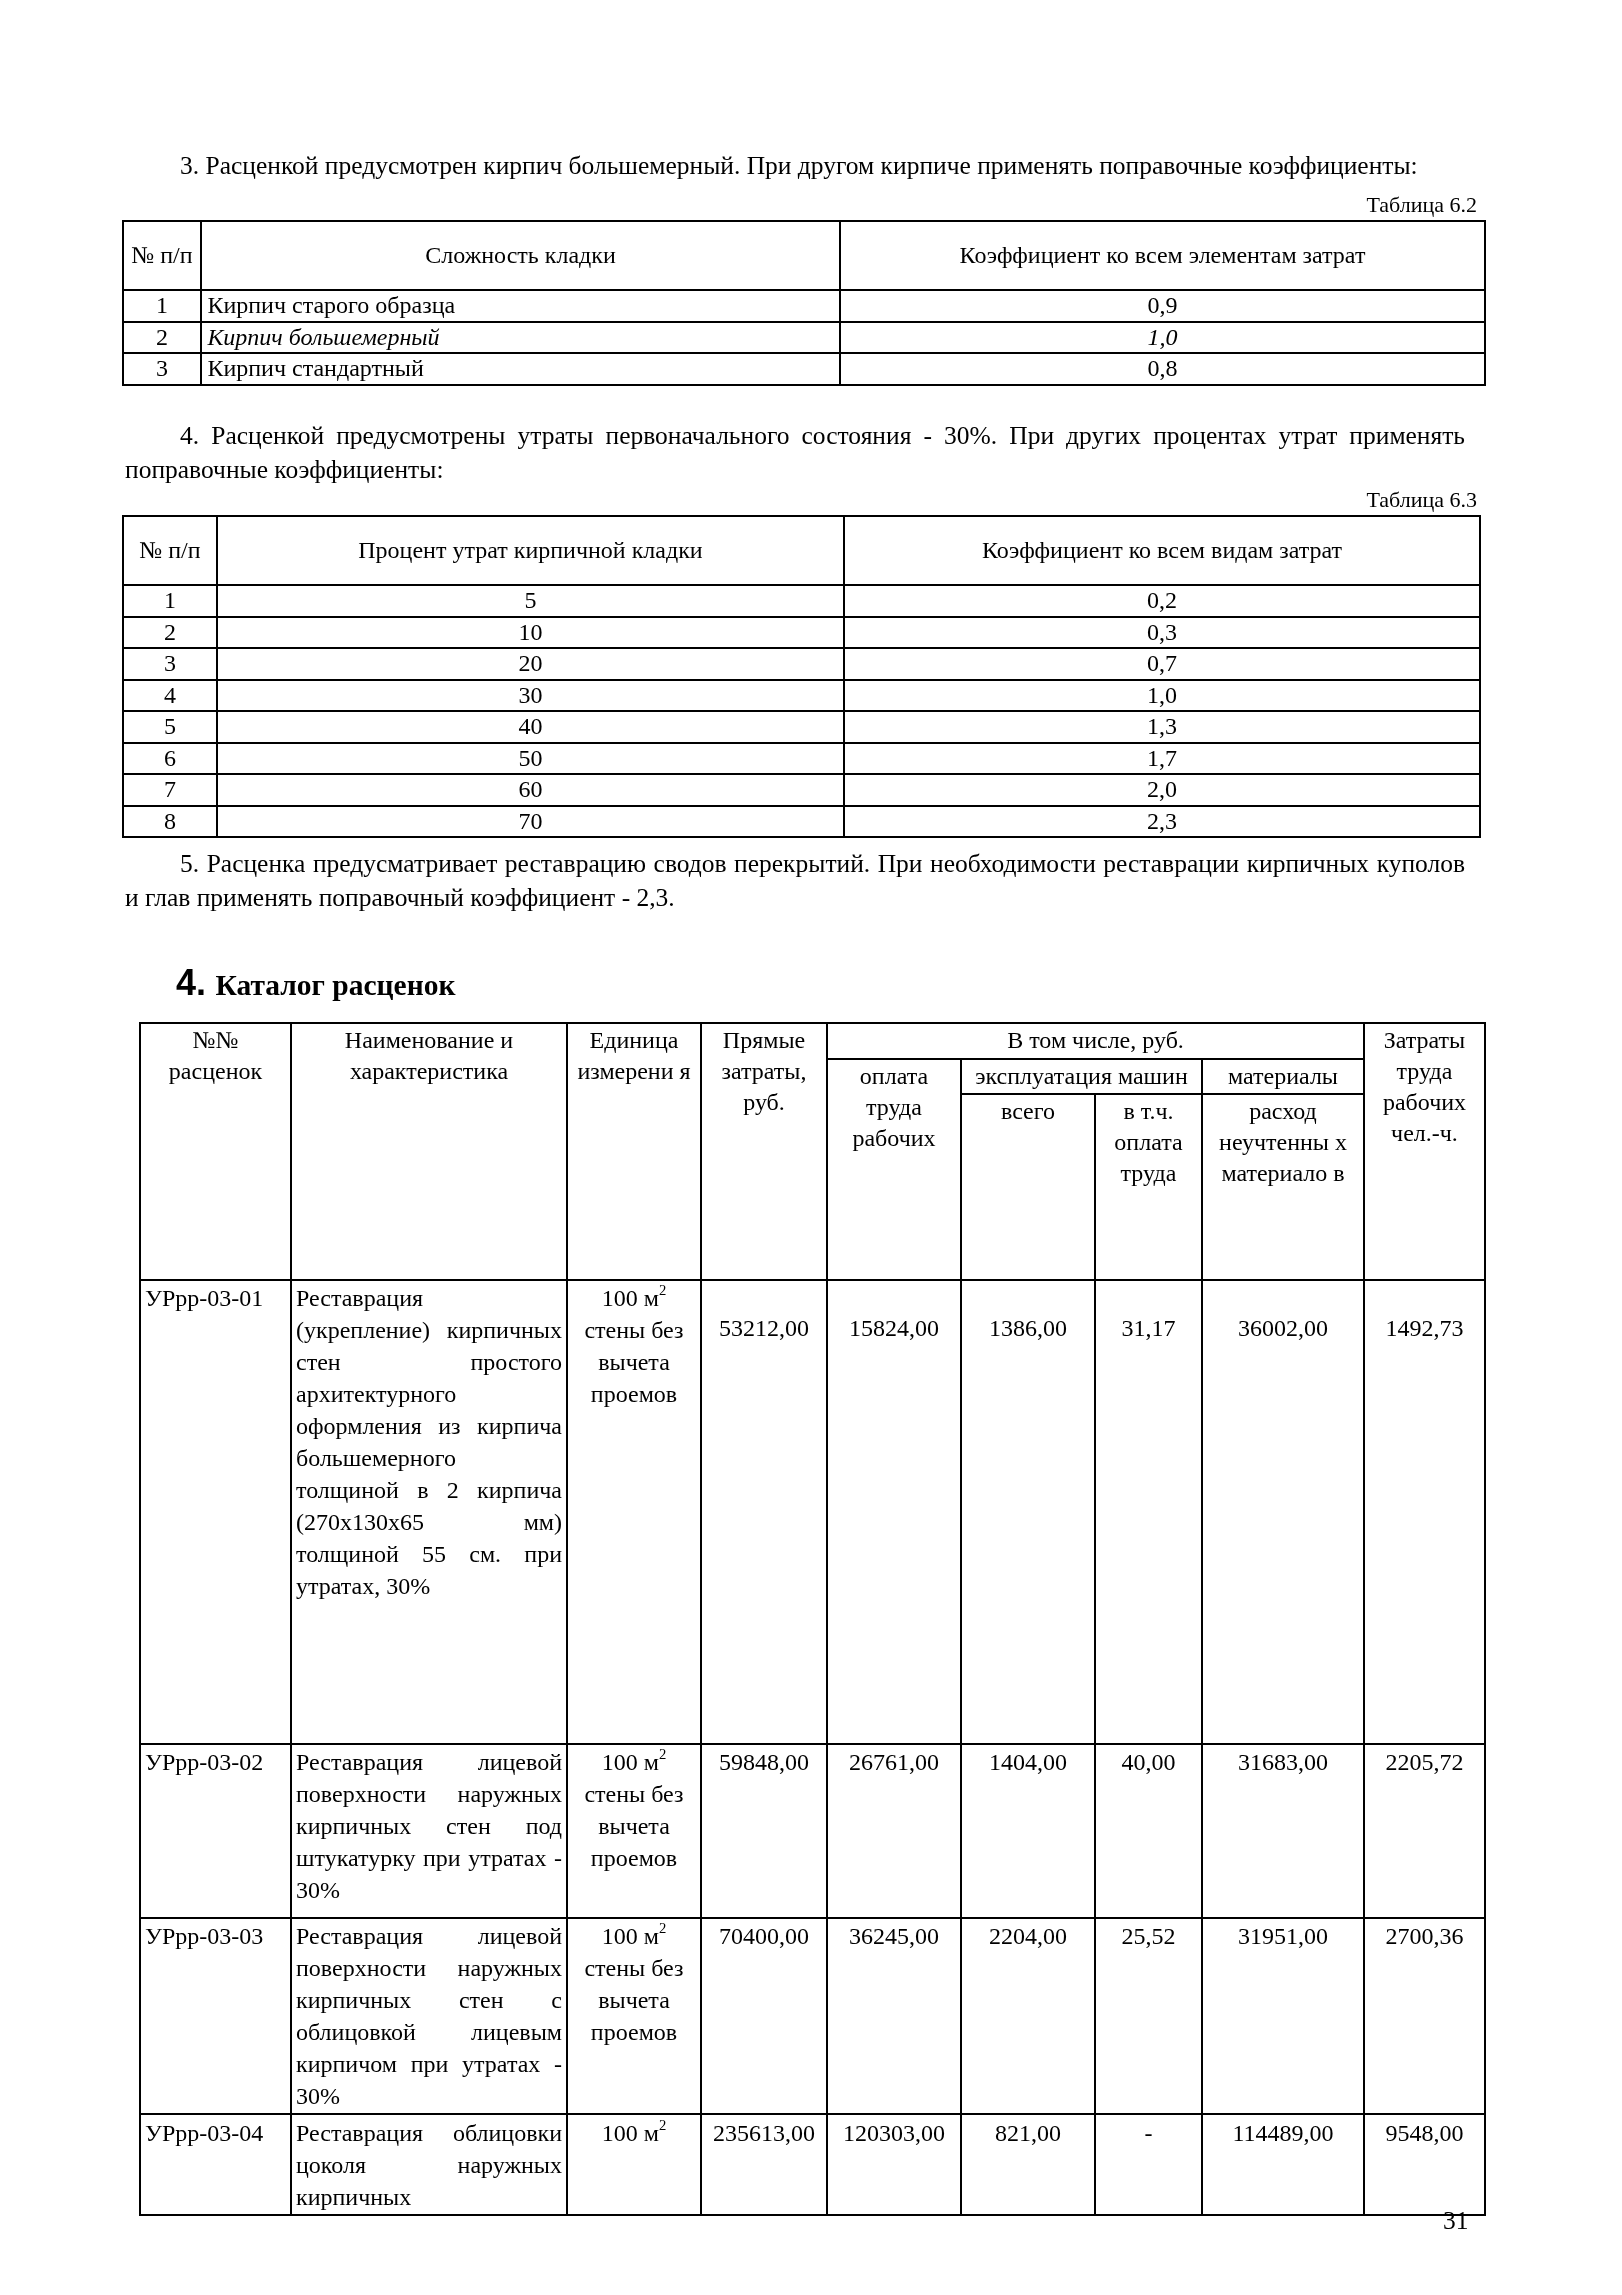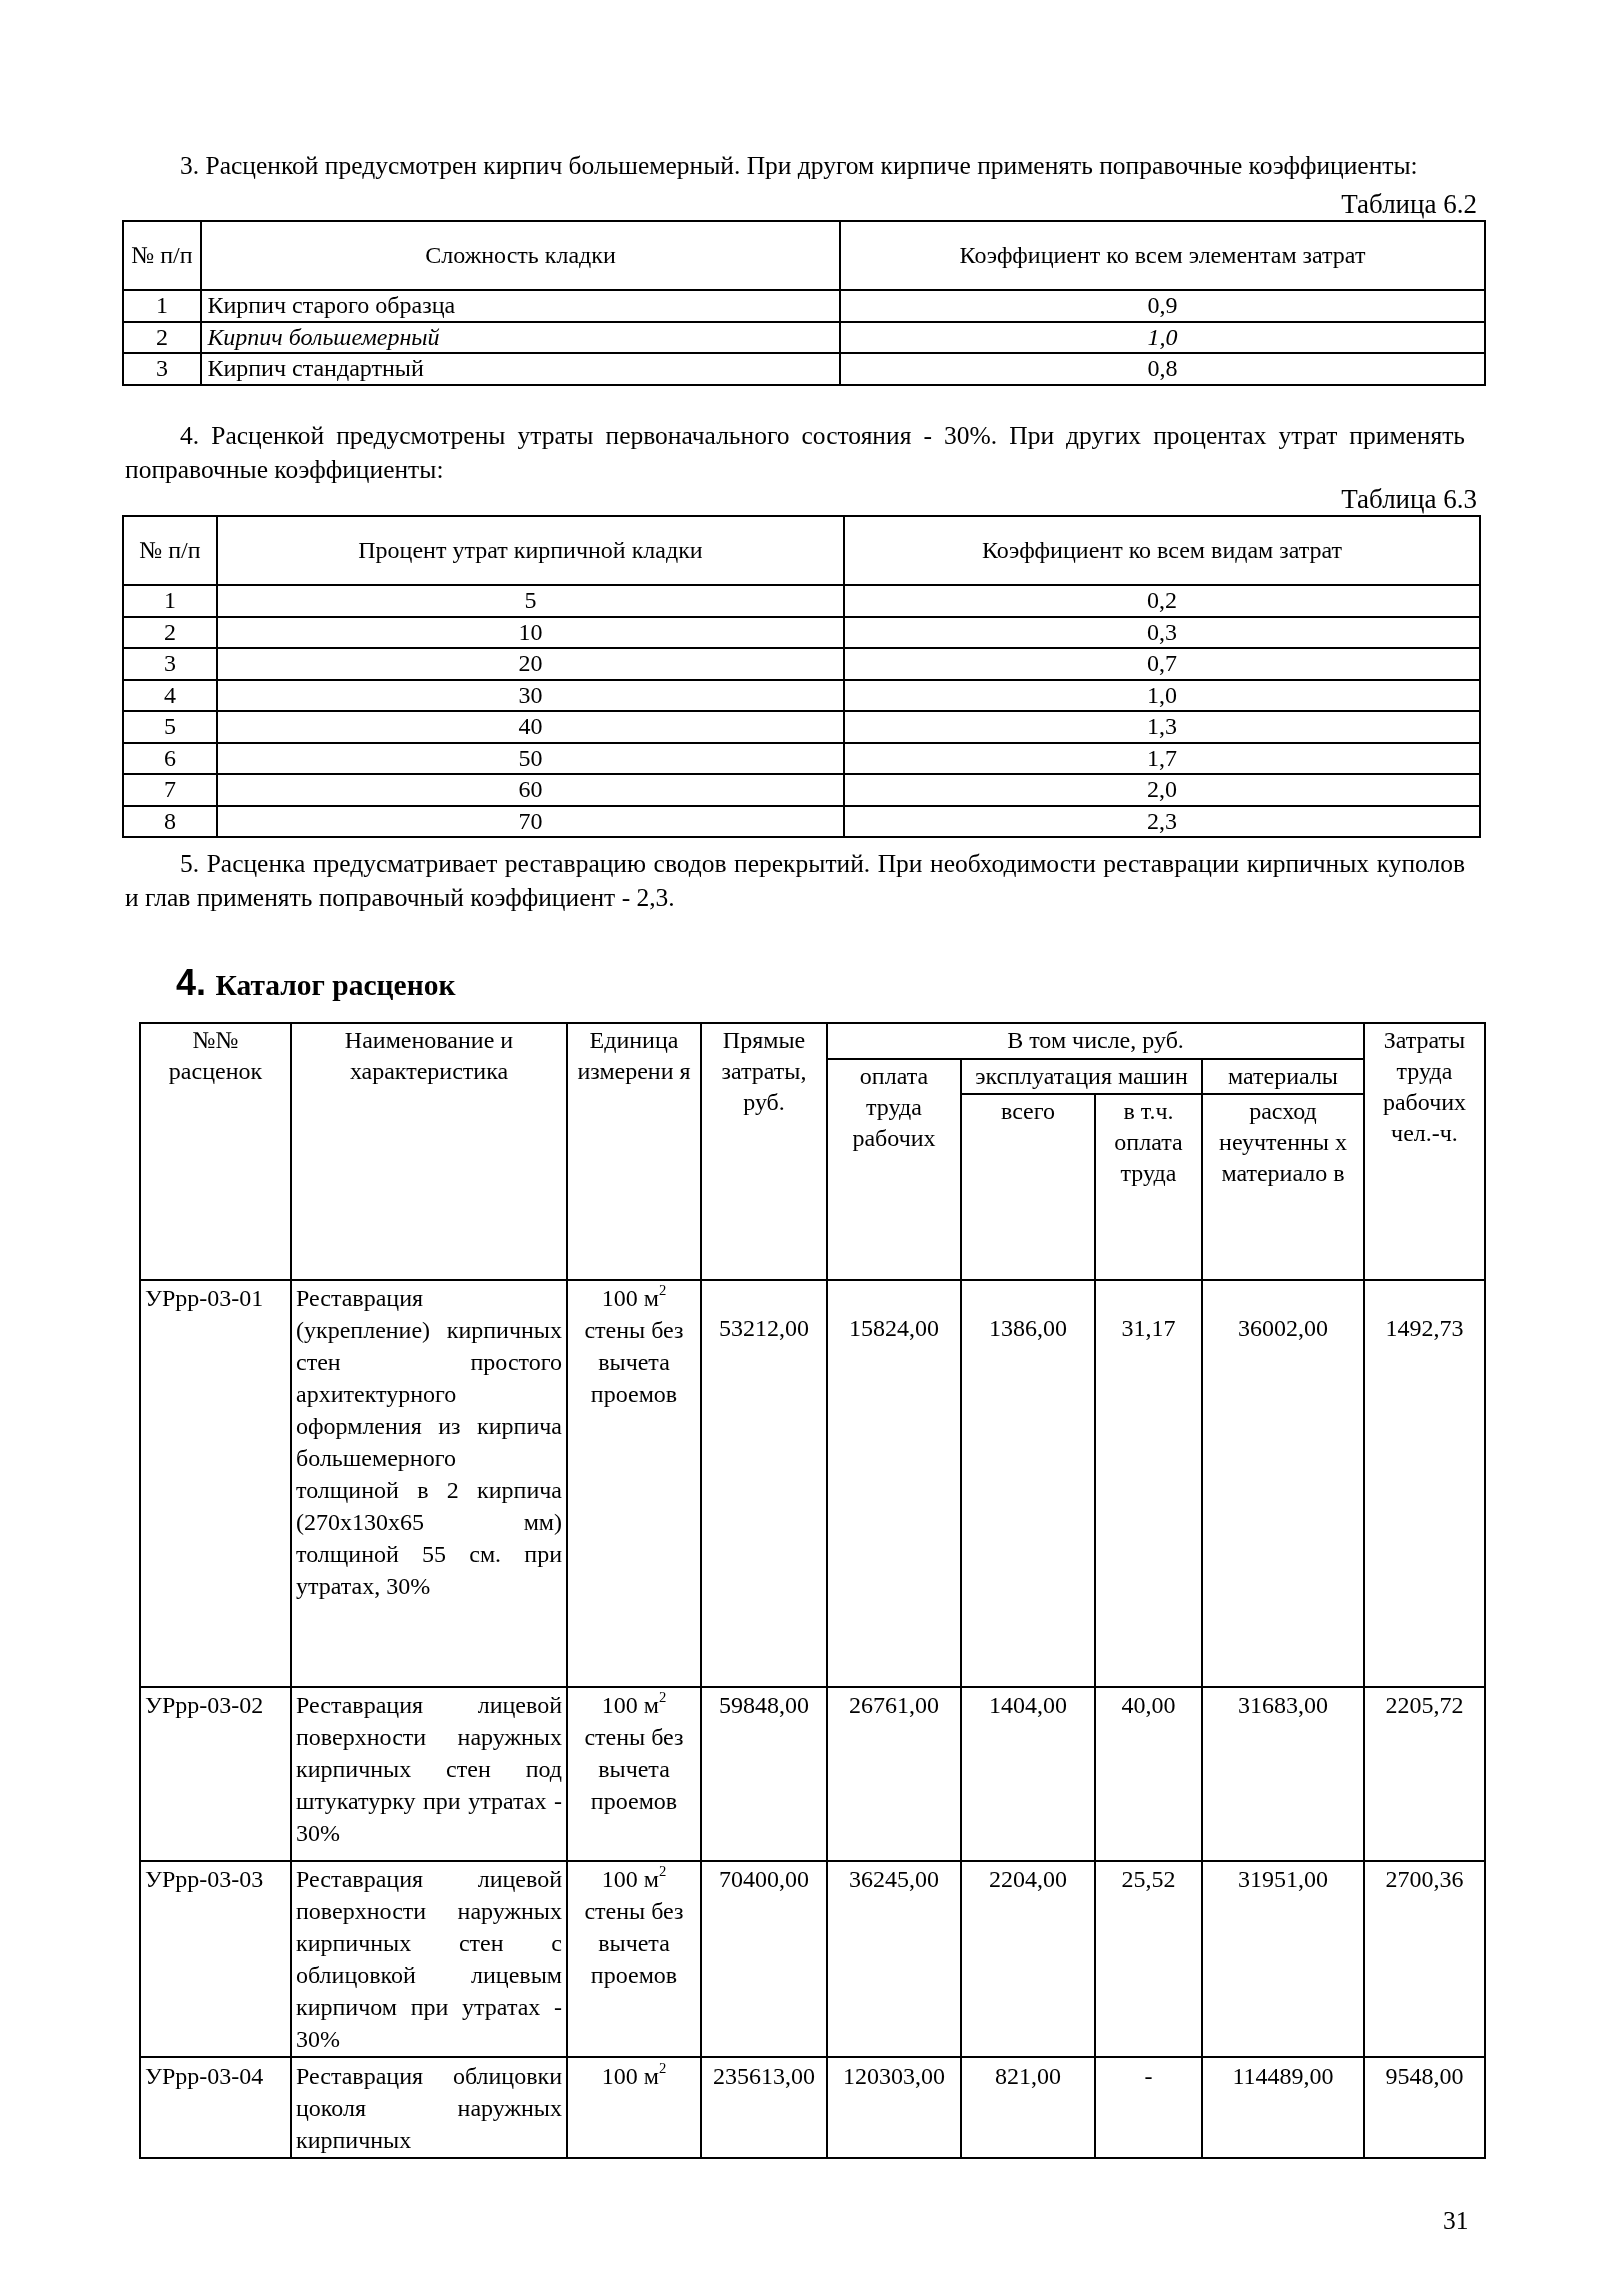--- a/index.html
+++ b/index.html
@@ -8,21 +8,21 @@
       font-family: "Liberation Serif", "DejaVu Serif", serif;
       color: #000; font-size: 24px;
     }
     .para {
       position: absolute; left: 125px; width: 1340px;
       font-size: 25.5px; line-height: 34px; text-align: justify;
       text-align-last: left;
     }
     .para .indent { display: inline-block; width: 55px; }
     .caption {
-      position: absolute; right: 146px; font-size: 27px; line-height: 29.5px;
+      position: absolute; right: 146px; font-size: 22px; line-height: 29.5px;
     }
     table { border-collapse: collapse; position: absolute; }
     td, th {
       border: 2px solid #000; padding: 0 5.4px; vertical-align: middle;
       font-weight: normal; line-height: 29.5px;
     }
     th { font-weight: normal; }
     .t62 { left: 122px; top: 220px; width: 1364px; font-size: 24px; }
     .t63 { left: 122px; top: 515px; width: 1359px; font-size: 24px; }
     .t62 td, .t63 td { height: 29.5px; line-height: 29.5px; }
@@ -183,21 +183,21 @@
       <th class="c" colspan="2">эксплуатация машин</th>
       <th class="c">материалы</th>
     </tr>
     <tr>
       <th class="c" style="height:181px;">всего</th>
       <th class="c">в т.ч. оплата труда</th>
       <th class="c">расход неучтенны х материало в</th>
     </tr>
   </thead>
   <tbody id="cat-body">
-      <tr style="height: 407px; margin-top: 9px;">
+      <tr style="height: 464px; margin-top: 9px;">
         <td class="l">УРрр-03-01</td>
         <td class="desc">Реставрация (укрепление) кирпичных стен простого архитектурного оформления из кирпича большемерного толщиной в 2 кирпича (270х130х65 мм) толщиной 55 см. при утратах, 30%</td>
         <td class="unit"><span>100 м</span><sup>2</sup> <span>стены без вычета проемов</span></td>
         <td class="num" style="word-break:break-all;">53212,00</td>
         <td class="num">15824,00</td>
         <td class="num">1386,00</td>
         <td class="num">31,17</td>
         <td class="num">36002,00</td>
         <td class="num">1492,73</td>
       </tr>

